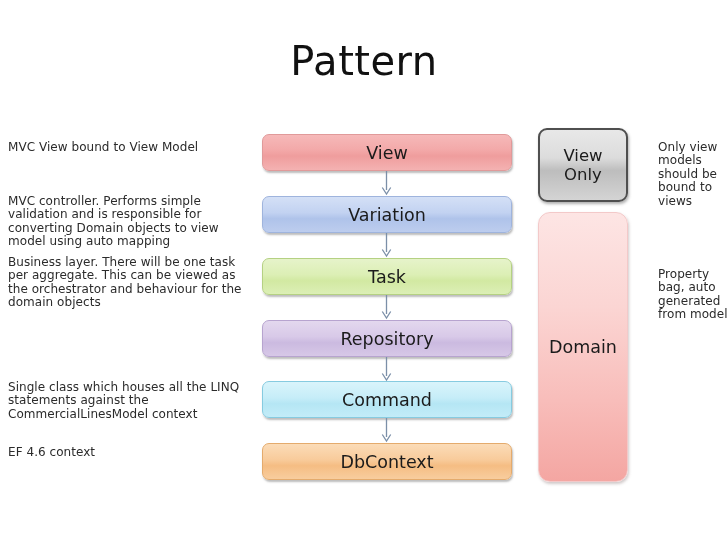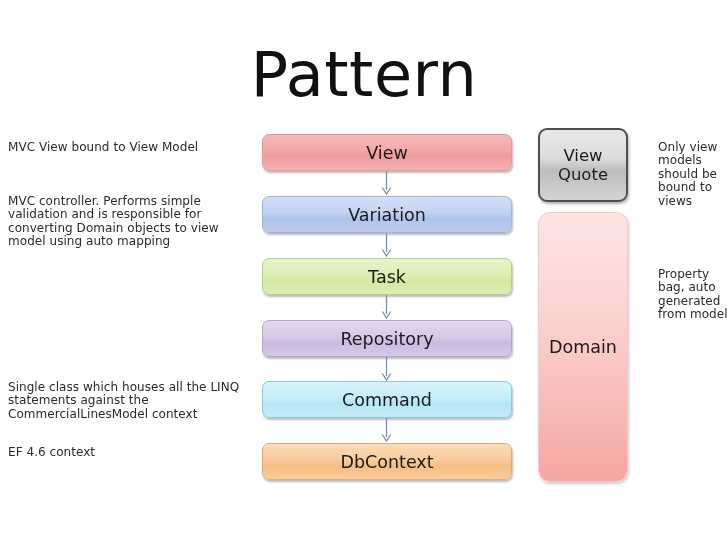--- a/index.html
+++ b/index.html
@@ -19,21 +19,21 @@
     overflow: hidden;
   }
 
   
   #title {
     position: absolute;
     left: 0;
     top: 38px;
     width: 728px;
     text-align: center;
-    font-size: 62px;
+    font-size: 40px;
     font-weight: 400;
     letter-spacing: 0.5px;
     color: #111111;
     font-family: "DejaVu Sans", sans-serif;
   }
 
   
   .note {
     position: absolute;
     font-size: 12px;
@@ -144,20 +144,21 @@
 </style>
 </head>
 <body>
 
 <div id="slide">
 
   <div id="title">Pattern</div>
 
   <div class="note note-left" style="top:141px">MVC View bound to View Model</div>
   <div class="note note-left" style="top:195px">MVC controller.  Performs simple validation  and is responsible for converting Domain  objects to view model using auto mapping</div>
+  <div class="note note-left" style="top:256px">Business layer.  There will be one task per aggregate.  This can be viewed as the orchestrator and behaviour for the domain objects</div>
   <div class="note note-left" style="top:381px">Single class which houses all the LINQ statements against the CommercialLinesModel context</div>
   <div class="note note-left" style="top:446px">EF 4.6 context</div>
 
   <div class="note note-right" style="top:141px">Only view models should be bound to views</div>
   <div class="note note-right" style="top:268px">Property bag, auto generated from model</div>
 
   <div class="flowbox box-view">View</div>
   <div class="flowbox box-controller">Variation</div>
   <div class="flowbox box-task">Task</div>
   <div class="flowbox box-repository">Repository</div>
@@ -190,18 +191,18 @@
   </div>
   <div class="arrow" style="top:418px">
     <svg width="11" height="26" viewBox="0 0 11 26">
         <path d="M5.5 0 L5.5 19" stroke="#7b8fa8" stroke-width="1.3" fill="none"></path>
         <path d="M1.3 16.5 L5.5 23 L9.7 16.5" stroke="#7b8fa8" stroke-width="1.3" fill="none"></path>
       </svg>
   </div>
 
   <div id="viewmodel-box">
     <span>View</span>
-    <span>Quote</span>
+    <span>Only</span>
   </div>
 
   <div id="domain-box">Domain</div>
 
 </div>
 
 </body></html>

